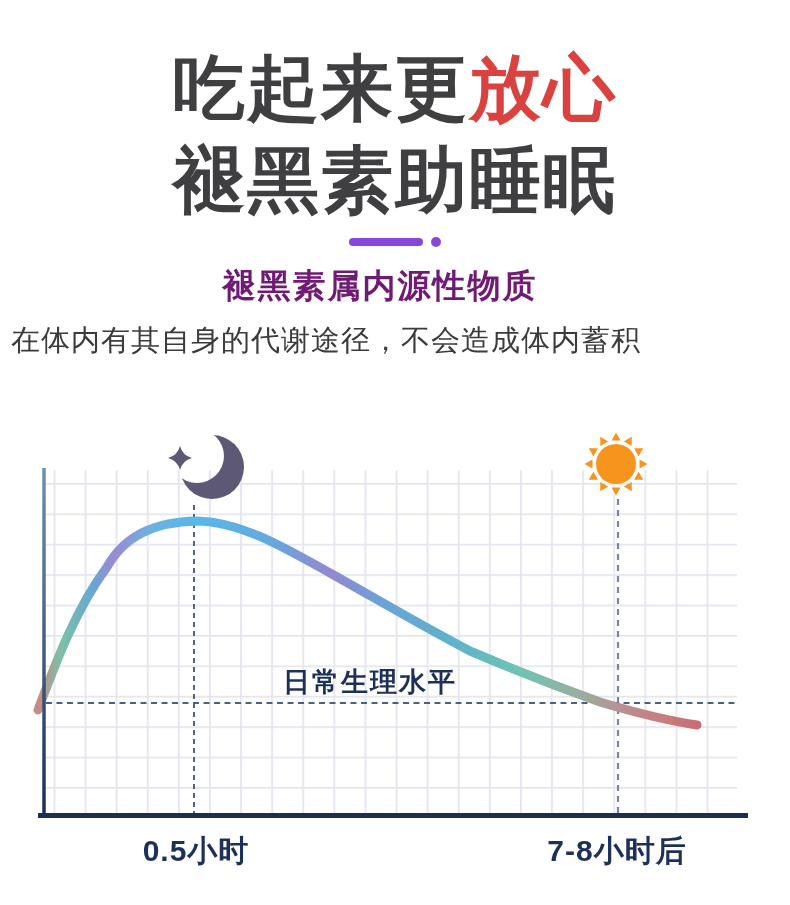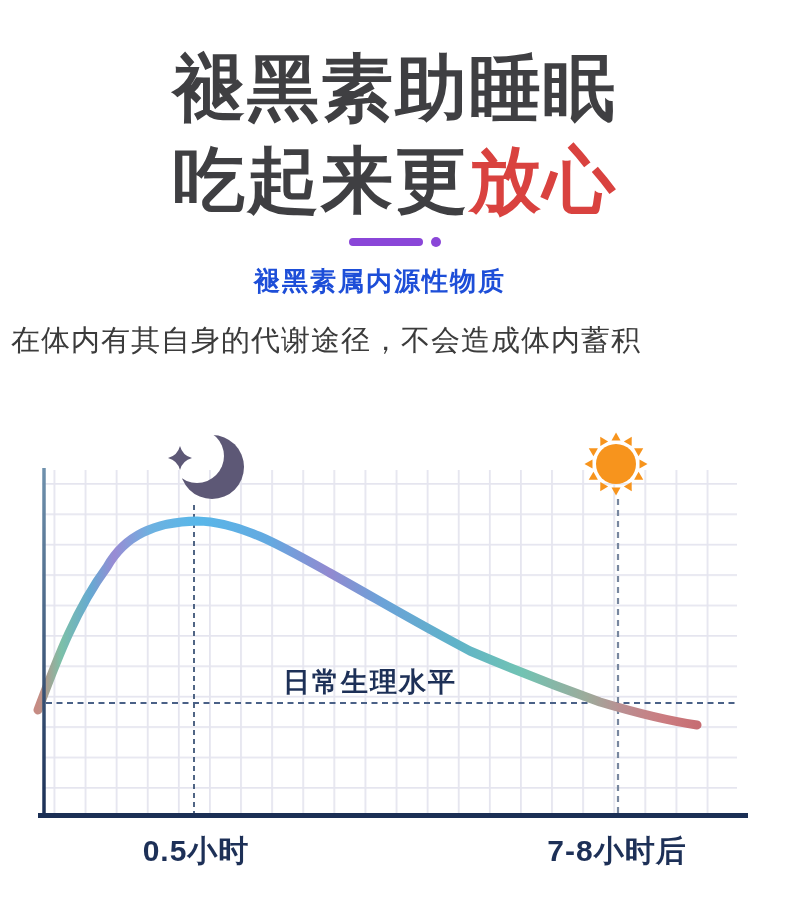--- a/index.html
+++ b/index.html
@@ -14,40 +14,40 @@
   }
   .title .hl{color:#d9423f;}
   .divider{
     position:absolute;top:236px;left:0;width:790px;height:12px;
     display:flex;align-items:center;justify-content:center;gap:8px;
   }
   .divider .bar{width:74px;height:8px;border-radius:4px;background:#8a46d8;}
   .divider .dot{width:10px;height:10px;border-radius:50%;background:#8a46d8;}
   .subtitle{
     position:absolute;top:264px;left:0;width:760px;text-align:center;
-    font-size:26px;font-weight:700;color:#1d4ed8;letter-spacing:2px;
+    font-size:33px;font-weight:700;color:#701a75;letter-spacing:2px;
   }
   .body-text{
     position:absolute;top:317px;left:0;width:652px;text-align:center;
     font-size:29px;color:#3b3b3b;line-height:46px;letter-spacing:1px;
   }
   .body-text sup{font-size:17px;color:#3b3b3b;}
   
   .chart-svg{position:absolute;left:0;top:0;width:790px;height:905px;}
   .x-label{font-size:30px;font-weight:700;fill:#1d3057;letter-spacing:1px;}
   .ref-label{font-size:27px;font-weight:700;fill:#1d3057;letter-spacing:2px;}
 </style>
 </head>
 <body>
 
 <div class="page">
 
   <div class="title">
+    <div><span>吃起来更</span><span class="hl">放心</span></div>
     <div><span>褪黑素助睡眠</span></div>
-    <div><span>吃起来更</span><span class="hl">放心</span></div>
   </div>
 
   <div class="divider">
     <span class="bar"></span>
     <span class="dot"></span>
   </div>
 
   <div class="subtitle">褪黑素属内源性物质</div>
 
   <div class="body-text">

